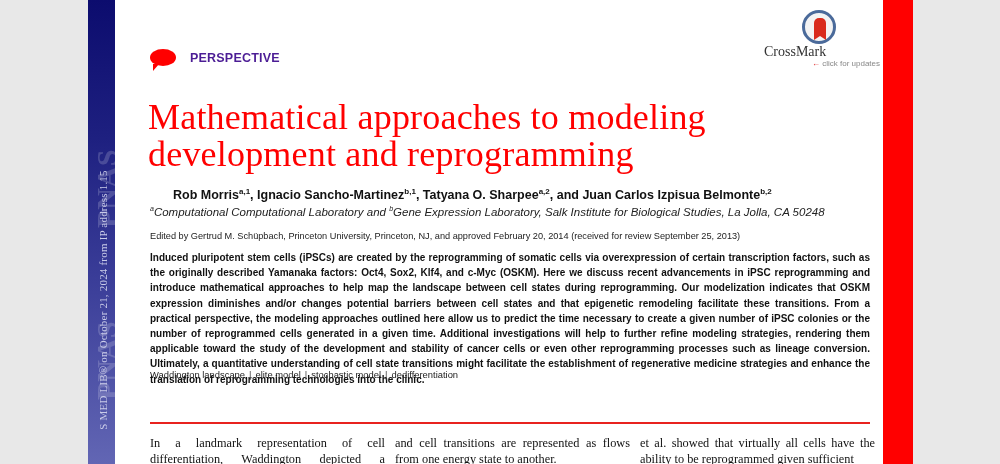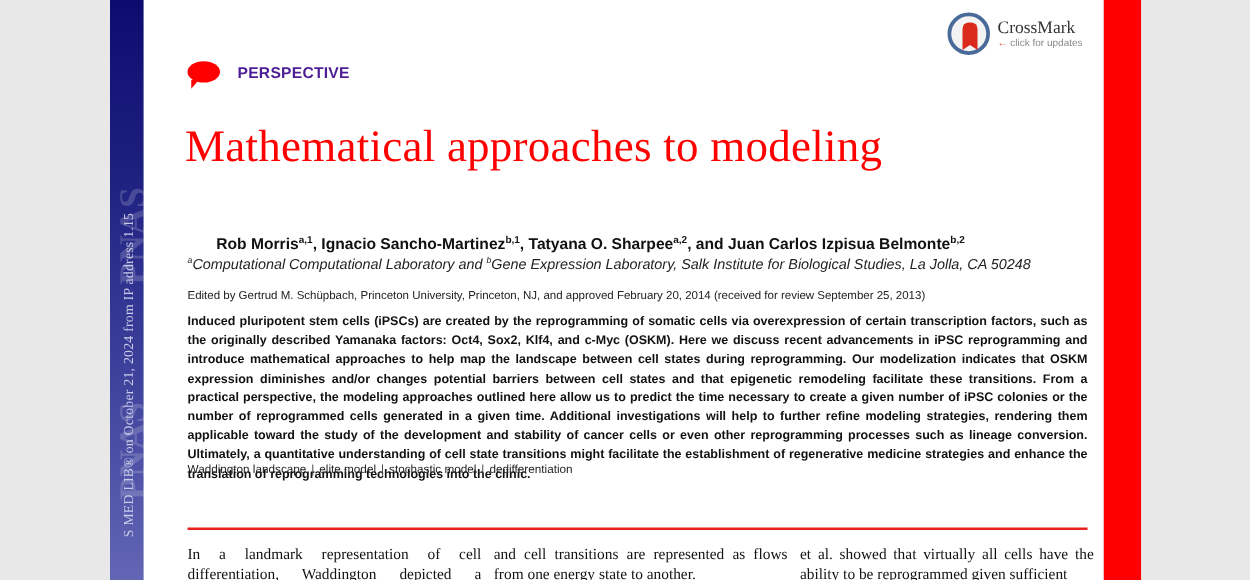--- a/index.html
+++ b/index.html
@@ -8,27 +8,27 @@
   .navy-bar { position: absolute; left: 88px; top: 0; width: 27px; height: 464px;
     background: linear-gradient(180deg, #0c0c6e 0%, #1e2080 30%, #3a3d98 60%, #6266b4 100%); overflow: hidden; }
   .stamp { position: absolute; left: 0; top: 0; width: 27px; height: 464px; }
   .stamp-inner { position: absolute; left: 50%; top: 50%; white-space: nowrap; transform: translate(-50%, -50%) rotate(-90deg); transform-origin: center; }
   .stamp-text { font-family: "Liberation Serif", serif; font-size: 11px; color: #c9cbe8; letter-spacing: 0.2px; }
   .stamp-wm { position: absolute; font-family: "Liberation Serif", serif; font-weight: bold; font-size: 30px; color: rgba(255,255,255,0.18); transform: rotate(-90deg); transform-origin: left top; white-space: nowrap; }
   .page { position: absolute; left: 115px; top: 0; width: 768px; height: 464px; background: #fff; }
   .red-bar { position: absolute; left: 883px; top: 0; width: 30px; height: 464px; background: #ff0000; }
   .right-gray { position: absolute; left: 913px; top: 0; width: 87px; height: 464px; background: #e8e8e8; }
 
-  .crossmark { position: absolute; left: 758px; top: 10px; display: flex; align-items: center; }
+  .crossmark { position: absolute; left: 758px; top: 10px; display: flex; align-items: center; flex-direction: column; }
   .cm-logo { width: 34px; height: 34px; border-radius: 50%; background: #f3f3f3; border: 3px solid #4a6a9a; box-sizing: border-box; position: relative; }
   .cm-ribbon { position: absolute; left: 9px; top: 5px; width: 12px; height: 18px; background: #d92a1c; border-radius: 5px 5px 0 0; }
   .cm-ribbon:after { content: ""; position: absolute; left: 0; bottom: -4px; border-left: 6px solid #d92a1c; border-right: 6px solid #d92a1c; border-bottom: 4px solid transparent; }
   .cm-text { margin-left: 6px; }
   .cm-title { font-family: "Liberation Serif", serif; font-size: 14px; color: #333; line-height: 15px; }
-  .cm-sub { font-size: 8px; color: #888; line-height: 10px; }
+  .cm-sub { font-size: 8px; color: #888; line-height: 10px; margin-left: 48px; }
   .cm-sub .arrow { color: #d22; }
 
   .persp { position: absolute; left: 150px; top: 49px; display: flex; align-items: center; }
   .bubble { width: 26px; height: 17px; background: #ff0000; border-radius: 50%; position: relative; }
   .bubble:after { content: ""; position: absolute; left: 3px; bottom: -5px; border-top: 7px solid #ff0000; border-right: 6px solid transparent; }
   .persp-label { margin-left: 14px; color: #4c1d95; font-weight: bold; font-size: 12.5px; letter-spacing: 0.2px; }
 
   .title { position: absolute; left: 148px; top: 99px; width: 700px; font-family: "Liberation Serif", serif; color: #ff0000; font-size: 36px; line-height: 37px; font-weight: normal; letter-spacing: 0.2px; }
   .authors { position: absolute; left: 150px; top: 187px; font-size: 12.5px; font-weight: bold; color: #111; white-space: nowrap; padding-left: 23px; }
   .authors sup { font-size: 8px; }
@@ -69,20 +69,21 @@
   </div>
 </div>
 
 <div class="persp">
   <div class="bubble"></div>
   <span class="persp-label">PERSPECTIVE</span>
 </div>
 
 <div class="title">
   <div>Mathematical approaches to modeling</div>
+  <div>development and reprogramming</div>
 </div>
 
 <div class="authors">
   <span>Rob Morris</span><sup>a,1</sup><span>, </span><span>Ignacio Sancho-Martinez</span><sup>b,1</sup><span>, </span><span>Tatyana O. Sharpee</span><sup>a,2</sup><span>, and </span><span>Juan Carlos Izpisua Belmonte</span><sup>b,2</sup>
 </div>
 
 <div class="affil">
   <sup>a</sup><span>Computational Computational Laboratory and </span><sup>b</sup><span>Gene Expression Laboratory, Salk Institute for Biological Studies, La Jolla, CA 50248</span>
 </div>
 

